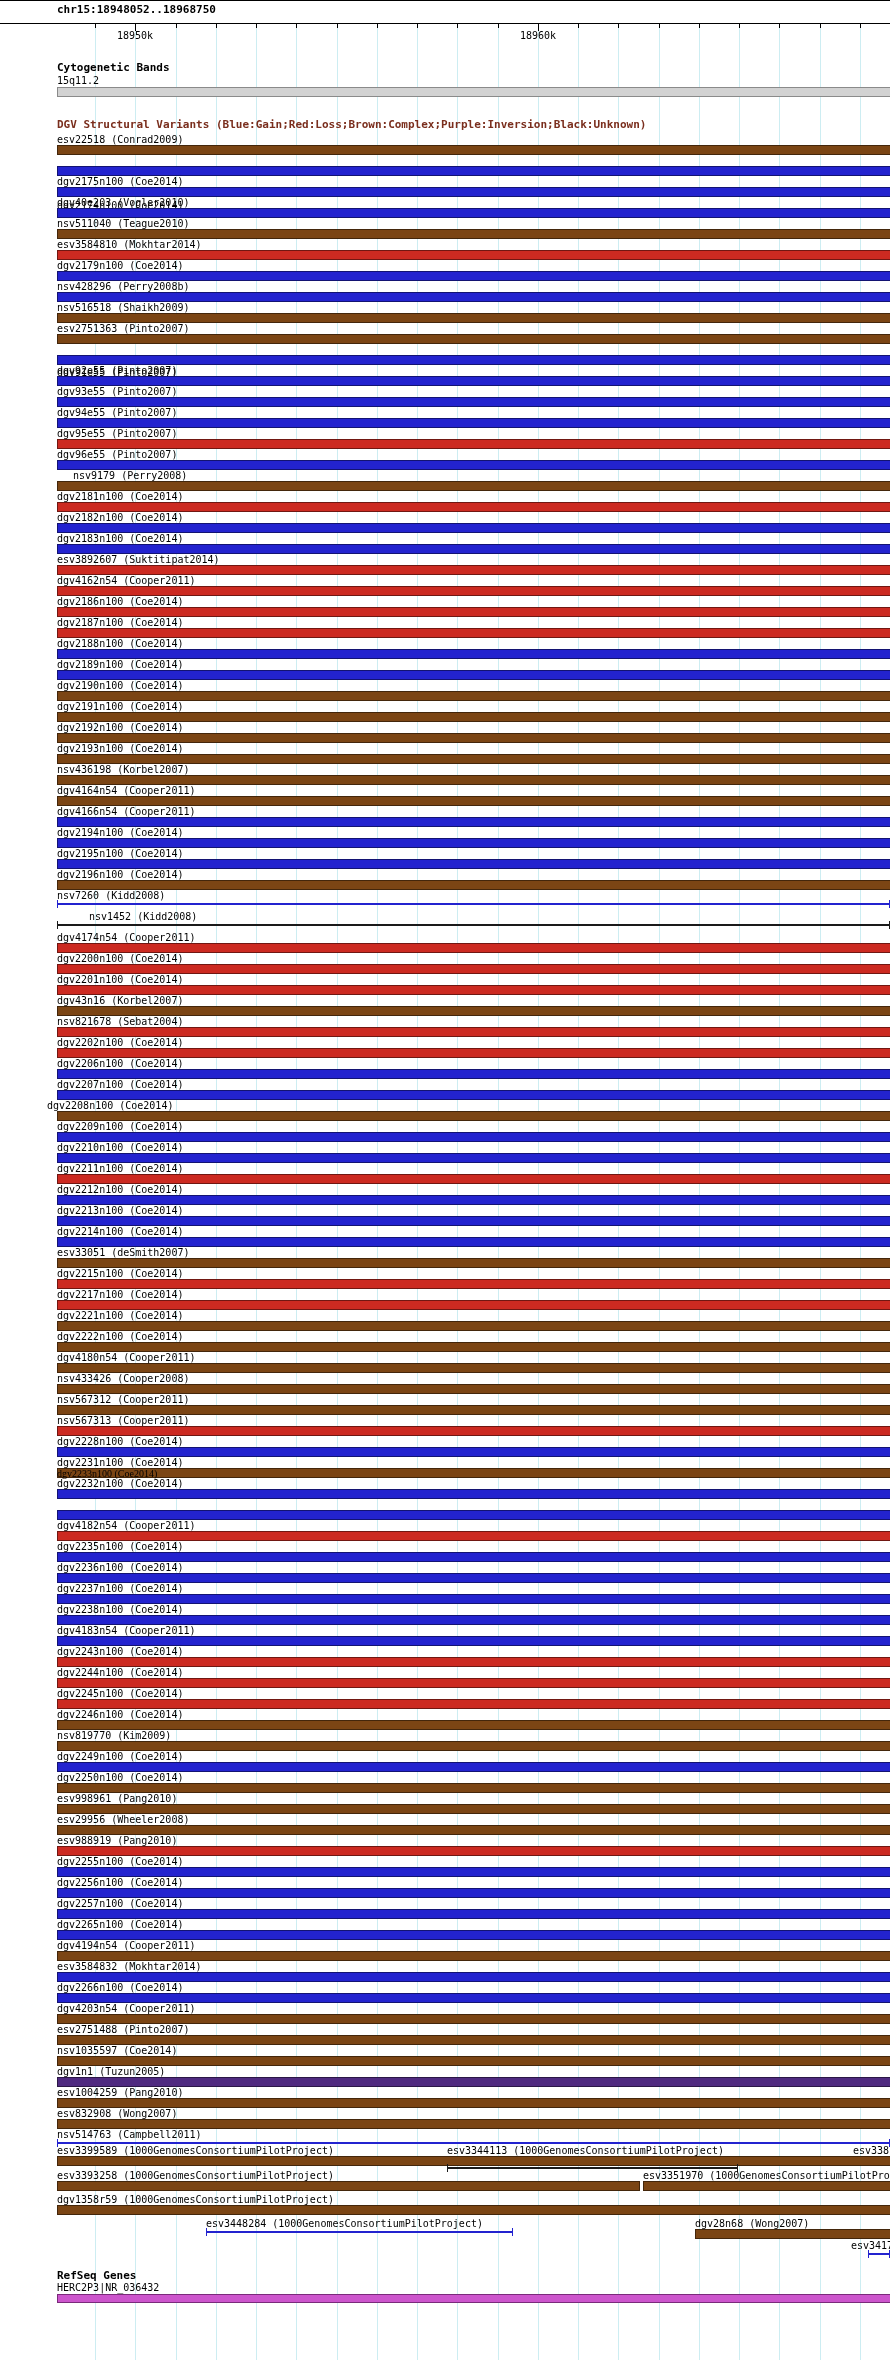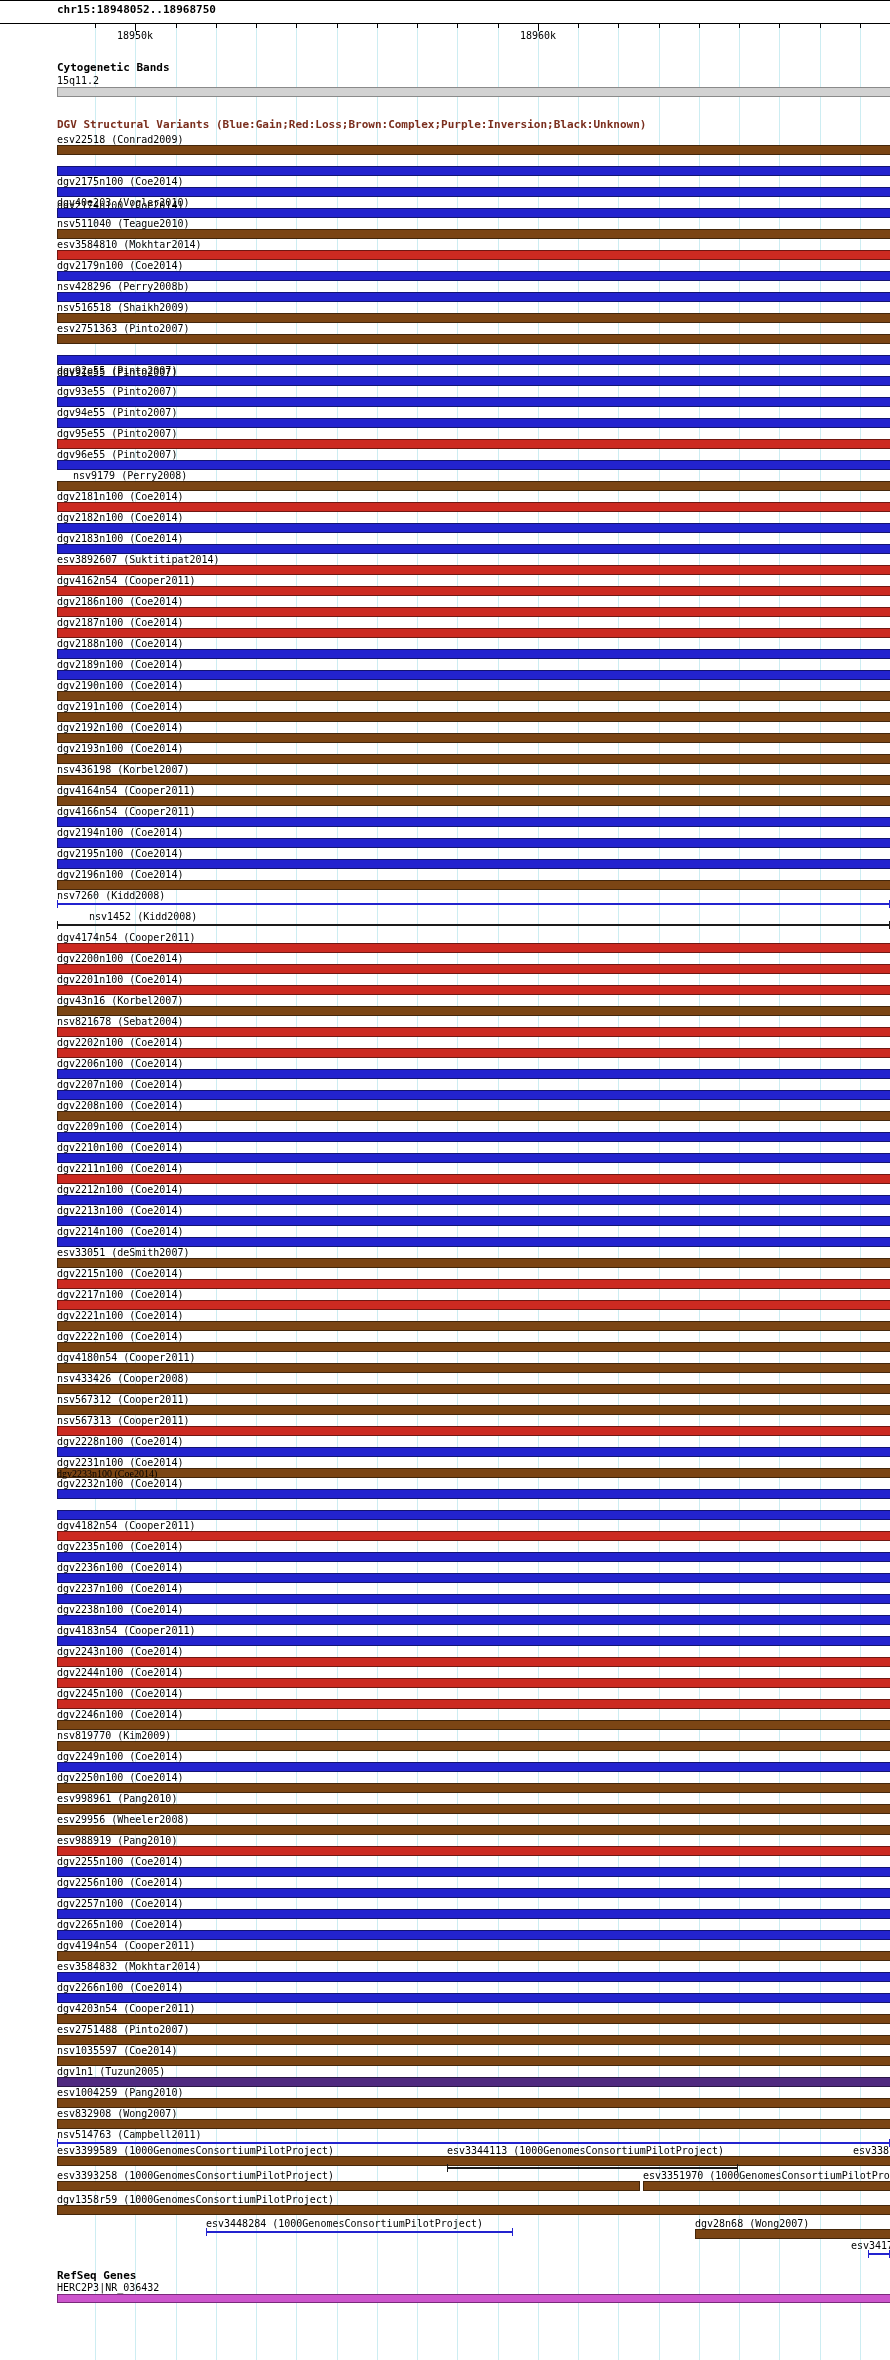--- a/index.html
+++ b/index.html
@@ -187,21 +187,21 @@
       <div class="vlabel" style="left: 57px; top: 995px;">dgv43n16 (Korbel2007)</div>
       <div class="vbar" style="left: 57px; top: 1006px; width: 833px; background: rgb(123, 69, 20);"></div>
       <div class="vlabel" style="left: 57px; top: 1016px;">nsv821678 (Sebat2004)</div>
       <div class="vbar" style="left: 57px; top: 1027px; width: 833px; background: rgb(204, 42, 33);"></div>
       <div class="vlabel" style="left: 57px; top: 1037px;">dgv2202n100 (Coe2014)</div>
       <div class="vbar" style="left: 57px; top: 1048px; width: 833px; background: rgb(204, 42, 33);"></div>
       <div class="vlabel" style="left: 57px; top: 1058px;">dgv2206n100 (Coe2014)</div>
       <div class="vbar" style="left: 57px; top: 1069px; width: 833px; background: rgb(35, 35, 207);"></div>
       <div class="vlabel" style="left: 57px; top: 1079px;">dgv2207n100 (Coe2014)</div>
       <div class="vbar" style="left: 57px; top: 1090px; width: 833px; background: rgb(35, 35, 207);"></div>
-      <div class="vlabel" style="left: 57px; top: 1100px;">dgv2208n100 (Coe2014)</div>
+      <div class="vlabel" style="left: 47px; top: 1100px;">dgv2208n100 (Coe2014)</div>
       <div class="vbar" style="left: 57px; top: 1111px; width: 833px; background: rgb(123, 69, 20);"></div>
       <div class="vlabel" style="left: 57px; top: 1121px;">dgv2209n100 (Coe2014)</div>
       <div class="vbar" style="left: 57px; top: 1132px; width: 833px; background: rgb(35, 35, 207);"></div>
       <div class="vlabel" style="left: 57px; top: 1142px;">dgv2210n100 (Coe2014)</div>
       <div class="vbar" style="left: 57px; top: 1153px; width: 833px; background: rgb(35, 35, 207);"></div>
       <div class="vlabel" style="left: 57px; top: 1163px;">dgv2211n100 (Coe2014)</div>
       <div class="vbar" style="left: 57px; top: 1174px; width: 833px; background: rgb(204, 42, 33);"></div>
       <div class="vlabel" style="left: 57px; top: 1184px;">dgv2212n100 (Coe2014)</div>
       <div class="vbar" style="left: 57px; top: 1195px; width: 833px; background: rgb(35, 35, 207);"></div>
       <div class="vlabel" style="left: 57px; top: 1205px;">dgv2213n100 (Coe2014)</div>

